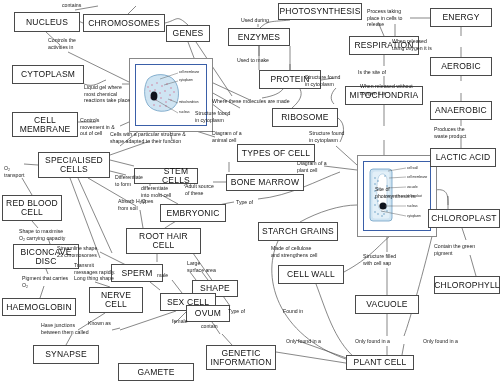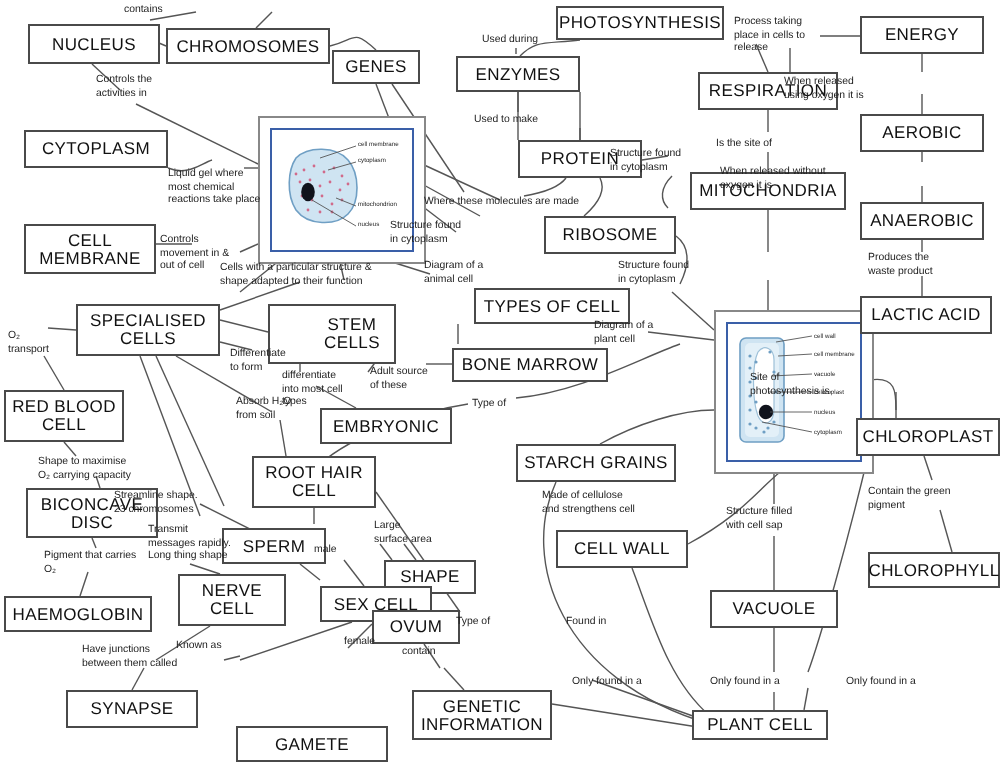--- a/index.html
+++ b/index.html
@@ -315,28 +315,28 @@
       <div class="node" style="left: 259px; top: 70px; width: 62px; height: 19px;">PROTEIN</div>
       <div class="node" style="left: 345px; top: 86px; width: 78px; height: 19px;">MITOCHONDRIA</div>
       <div class="node" style="left: 430px; top: 101px; width: 62px; height: 19px;">ANAEROBIC</div>
       <div class="node" style="left: 272px; top: 108px; width: 66px; height: 19px;">RIBOSOME</div>
       <div class="node" style="left: 12px; top: 112px; width: 66px; height: 25px;">CELL
 MEMBRANE</div>
       <div class="node" style="left: 430px; top: 148px; width: 66px; height: 19px;">LACTIC ACID</div>
       <div class="node" style="left: 211px; top: 144px; width: 78px; height: 18px; margin-left: 26px;">TYPES OF CELL</div>
       <div class="node" style="left: 38px; top: 152px; width: 72px; height: 26px;">SPECIALISED
 CELLS</div>
-      <div class="node" style="left: 134px; top: 152px; width: 64px; height: 30px; padding-left: 20px;">STEM CELLS</div>
+      <div class="node" style="left: 134px; top: 168px; width: 64px; height: 16px; padding-left: 20px;">STEM CELLS</div>
       <div class="node" style="left: 226px; top: 174px; width: 78px; height: 17px;">BONE MARROW</div>
       <div class="node" style="left: 428px; top: 209px; width: 72px; height: 19px;">CHLOROPLAST</div>
       <div class="node" style="left: 160px; top: 204px; width: 66px; height: 18px;">EMBRYONIC</div>
       <div class="node" style="left: 2px; top: 195px; width: 60px; height: 26px;">RED BLOOD
 CELL</div>
       <div class="node" style="left: 258px; top: 222px; width: 80px; height: 19px;">STARCH GRAINS</div>
-      <div class="node" style="left: 126px; top: 228px; width: 62px; height: 26px;">ROOT HAIR
+      <div class="node" style="left: 126px; top: 228px; width: 75px; height: 26px;">ROOT HAIR
 CELL</div>
       <div class="node" style="left: 13px; top: 244px; width: 66px; height: 25px;">BICONCAVE
 DISC</div>
       <div class="node" style="left: 111px; top: 264px; width: 52px; height: 18px;">SPERM</div>
       <div class="node" style="left: 434px; top: 276px; width: 66px; height: 18px;">CHLOROPHYLL</div>
       <div class="node" style="left: 278px; top: 265px; width: 66px; height: 19px;">CELL WALL</div>
       <div class="node" style="left: 192px; top: 280px; width: 46px; height: 17px;">SHAPE</div>
       <div class="node" style="left: 2px; top: 298px; width: 74px; height: 18px;">HAEMOGLOBIN</div>
       <div class="node" style="left: 89px; top: 287px; width: 54px; height: 26px;">NERVE
 CELL</div>

